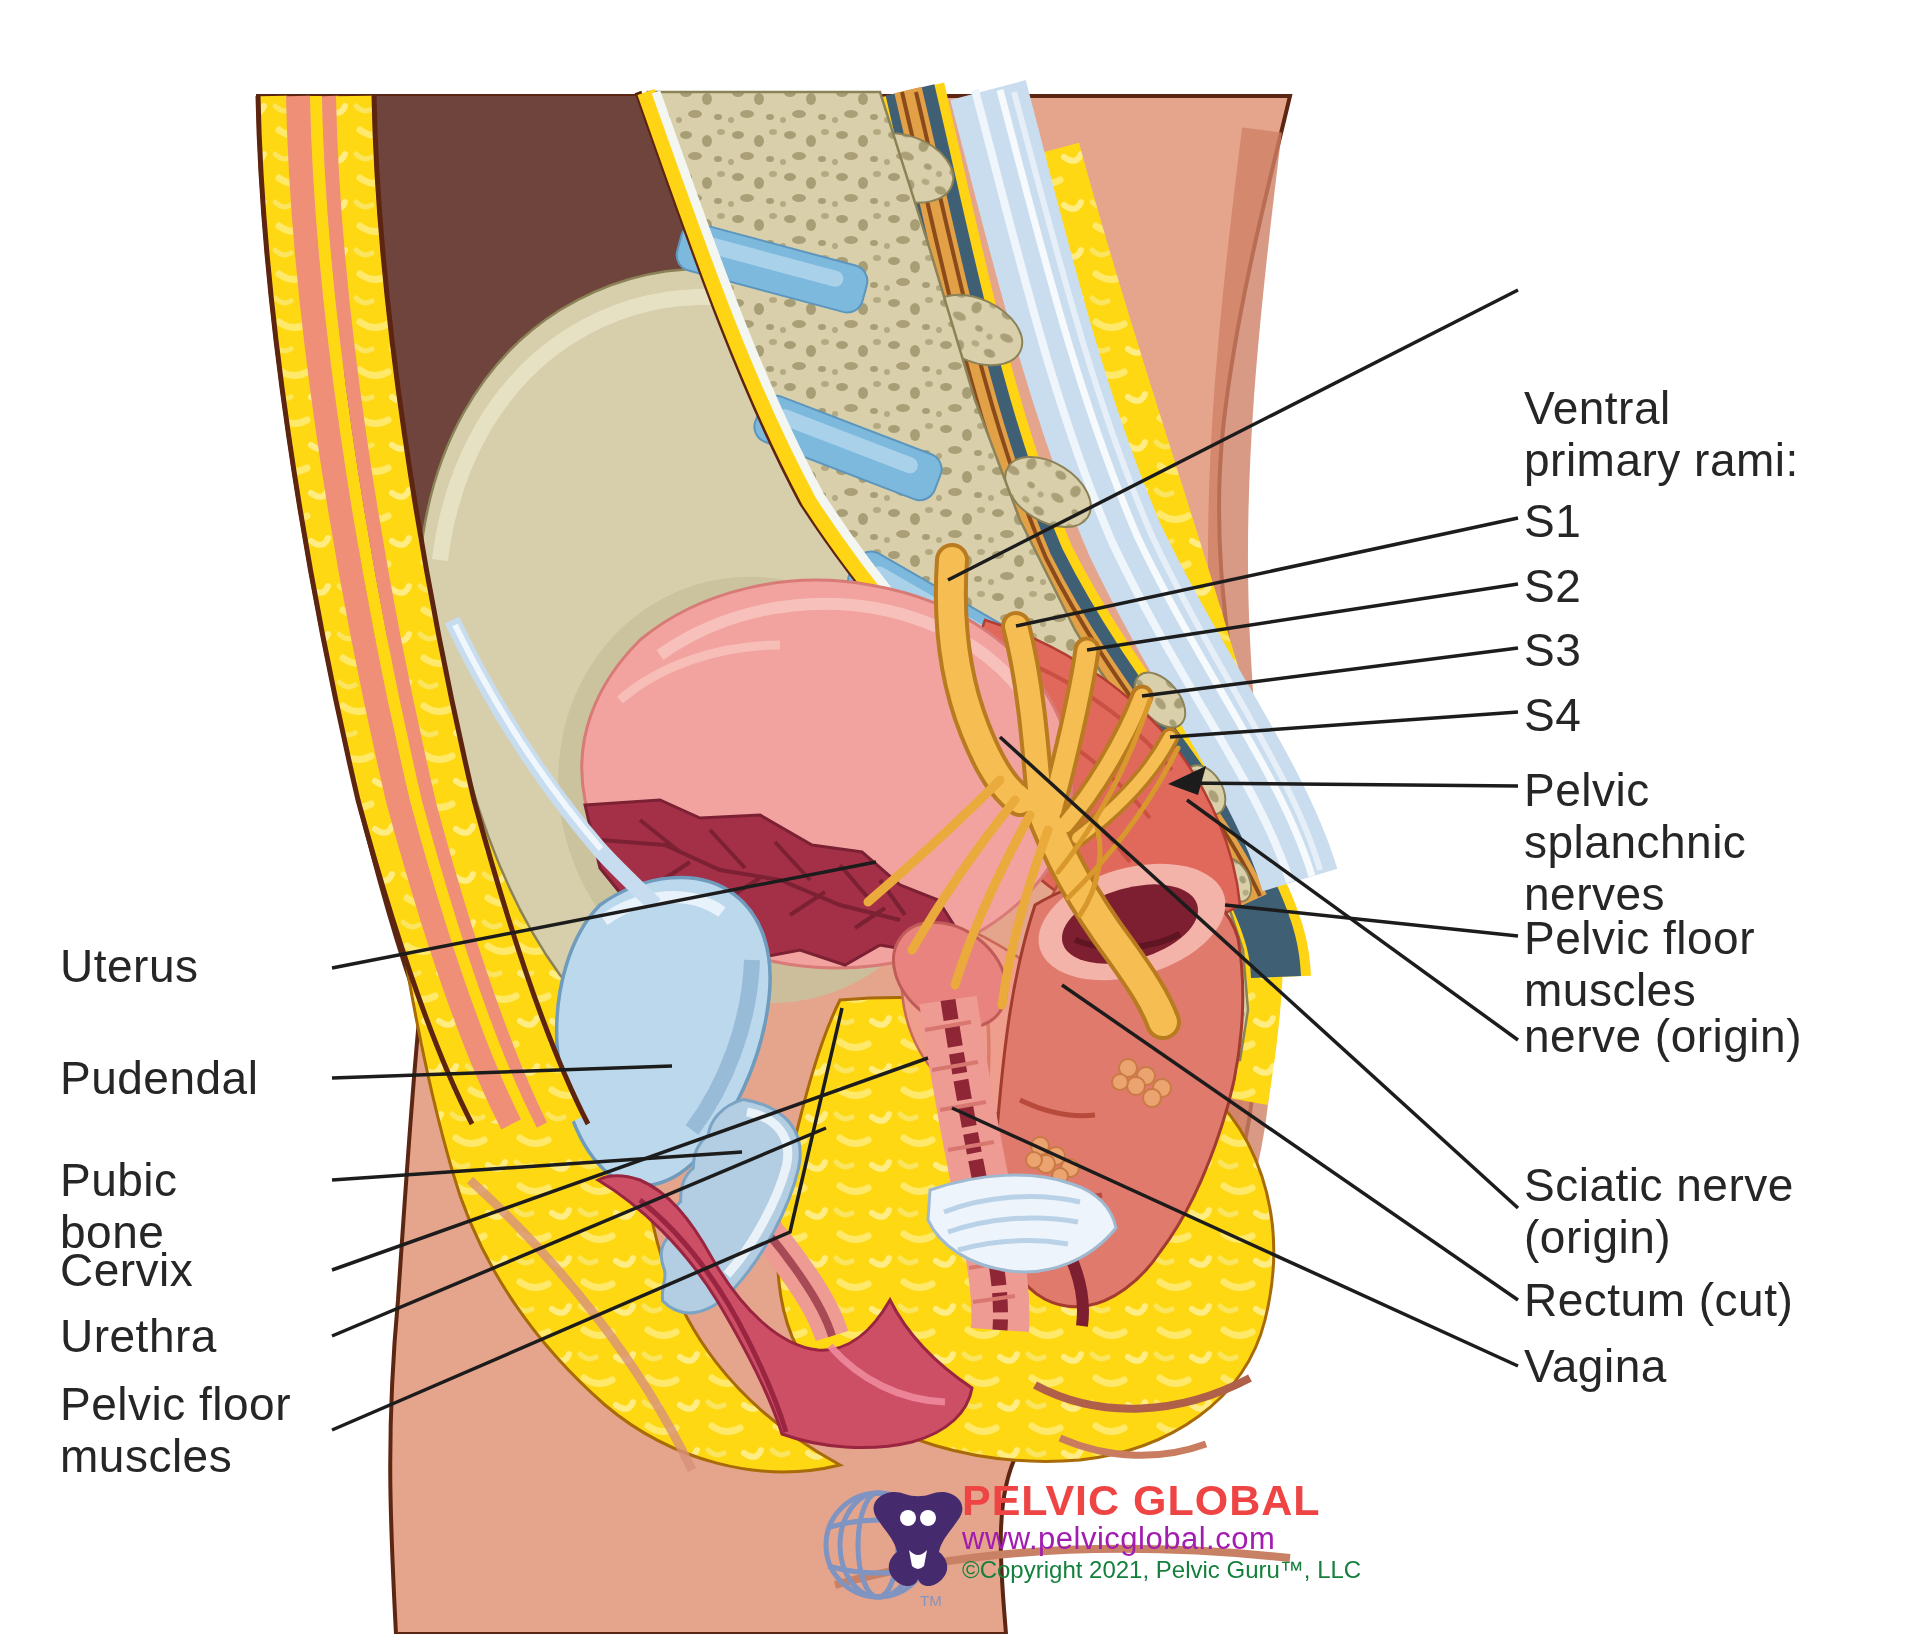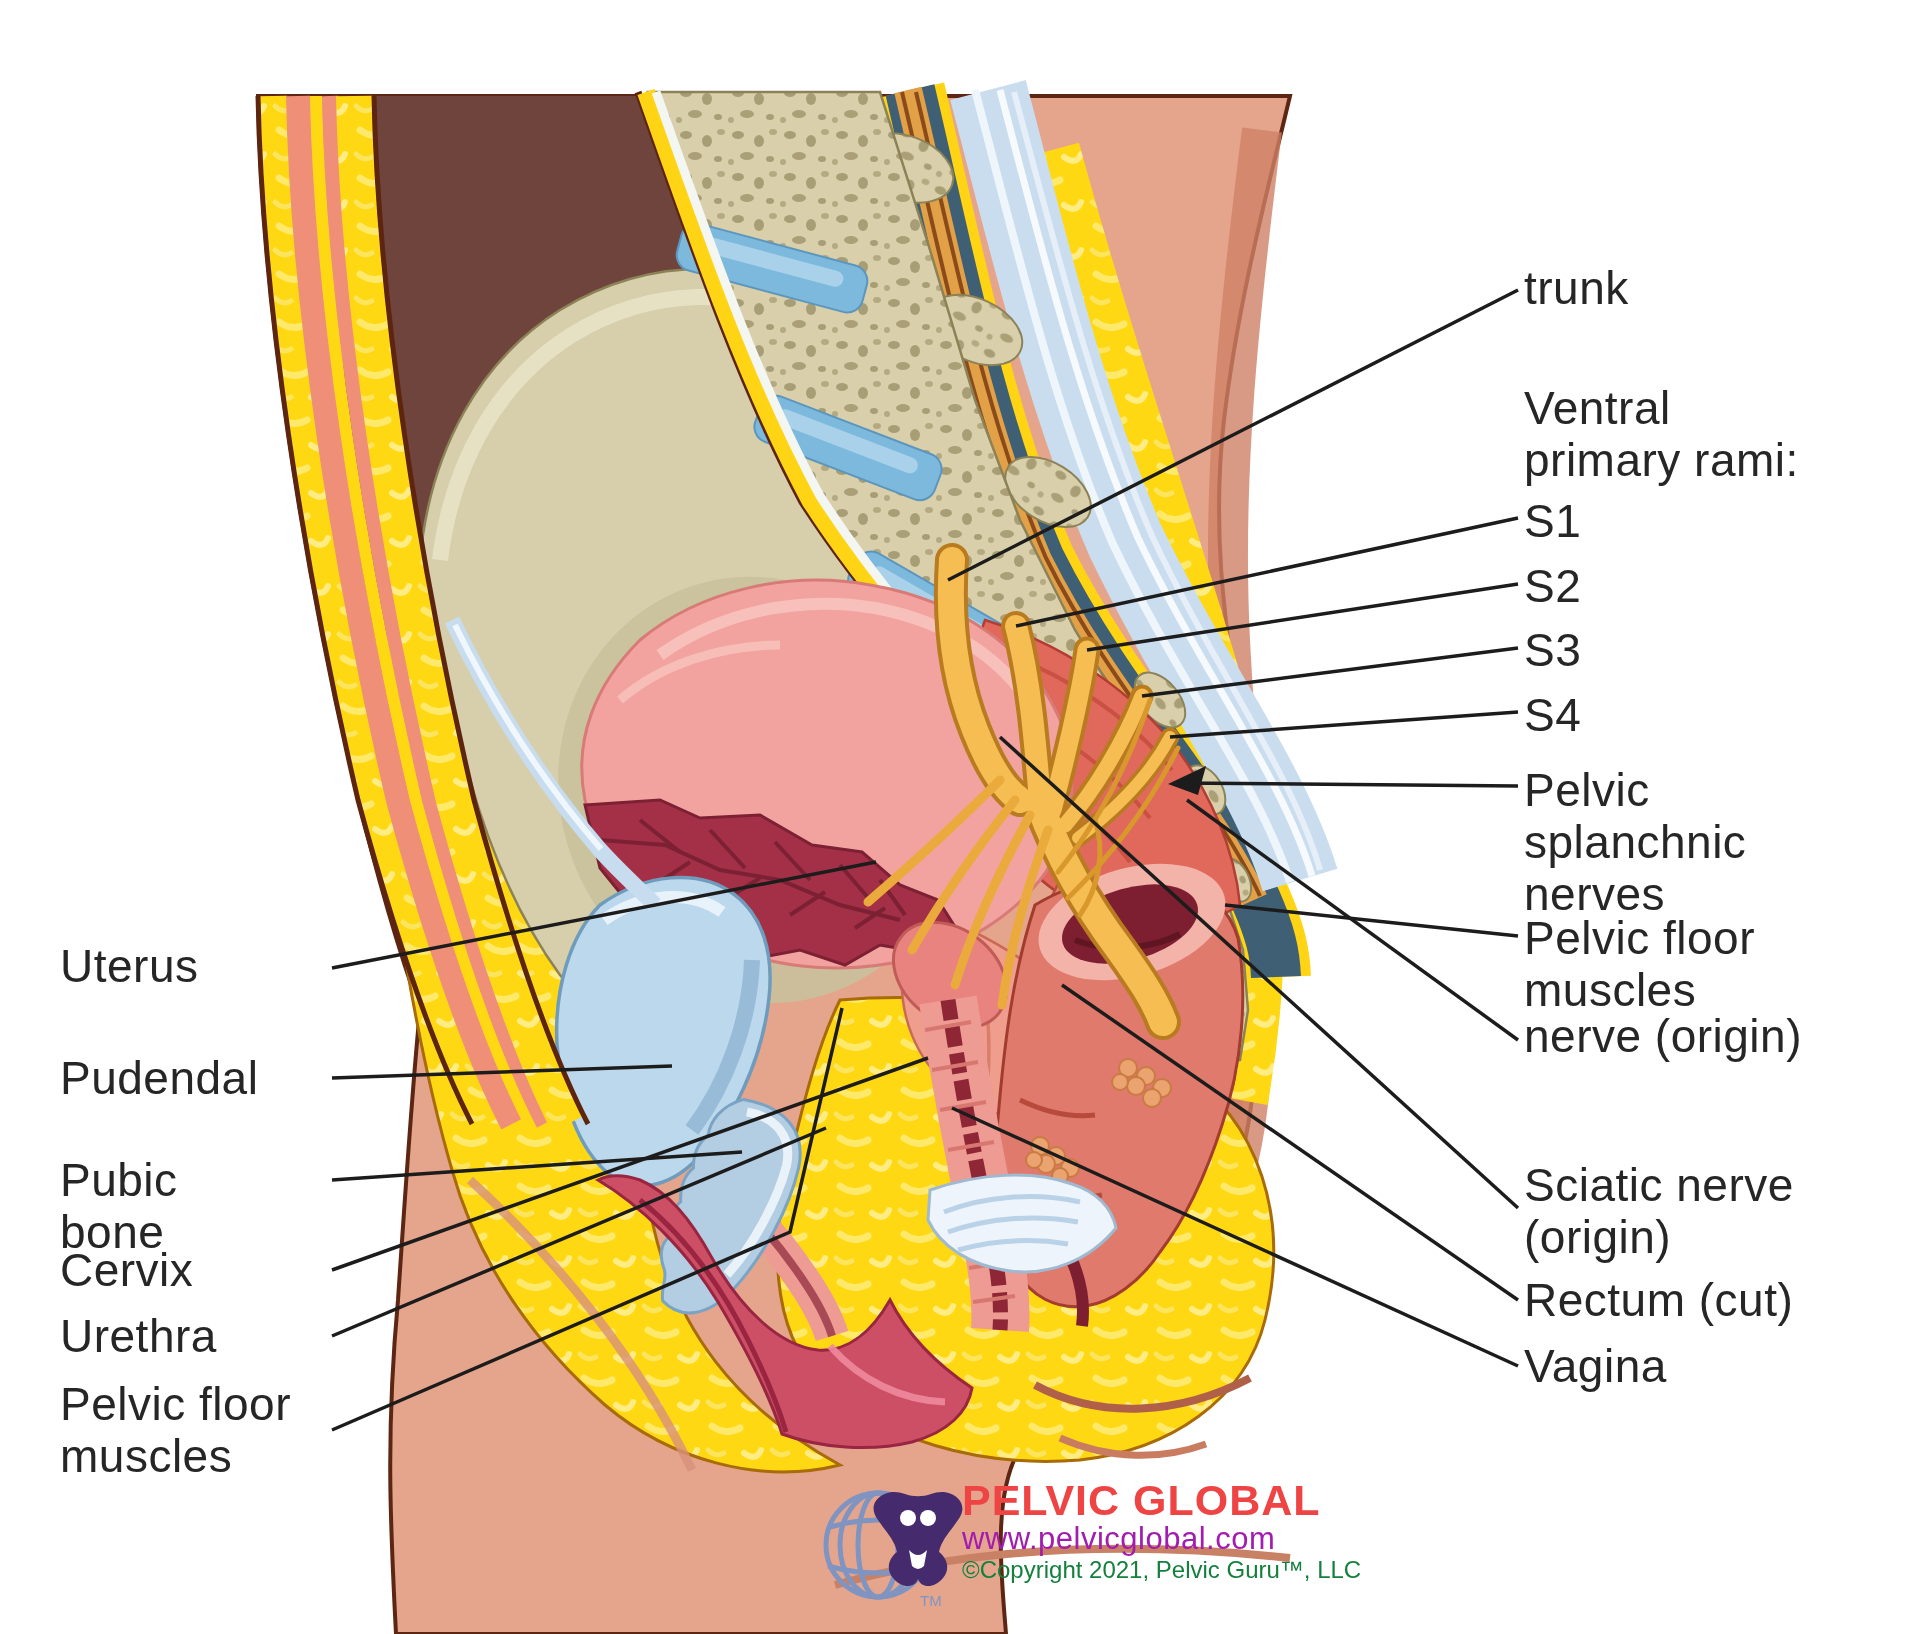--- a/index.html
+++ b/index.html
@@ -368,21 +368,20 @@
     </div>
 <div class="lbl left-col" style="left:60px;top:1310px">
       <div>Urethra</div>
     </div>
 <div class="lbl left-col" style="left:60px;top:1378px">
       <div>Pelvic floor</div>
       <div>muscles</div>
     </div>
 
 <div class="lbl right-col" style="left:1524px;top:262px">
-      <div>trunk</div>
     </div>
 <div class="lbl right-col" style="left:1524px;top:382px">
       <div>Ventral</div>
       <div>primary rami:</div>
     </div>
 <div class="lbl right-col" style="left:1524px;top:495px">
       <div>S1</div>
     </div>
 <div class="lbl right-col" style="left:1524px;top:560px">
       <div>S2</div>

